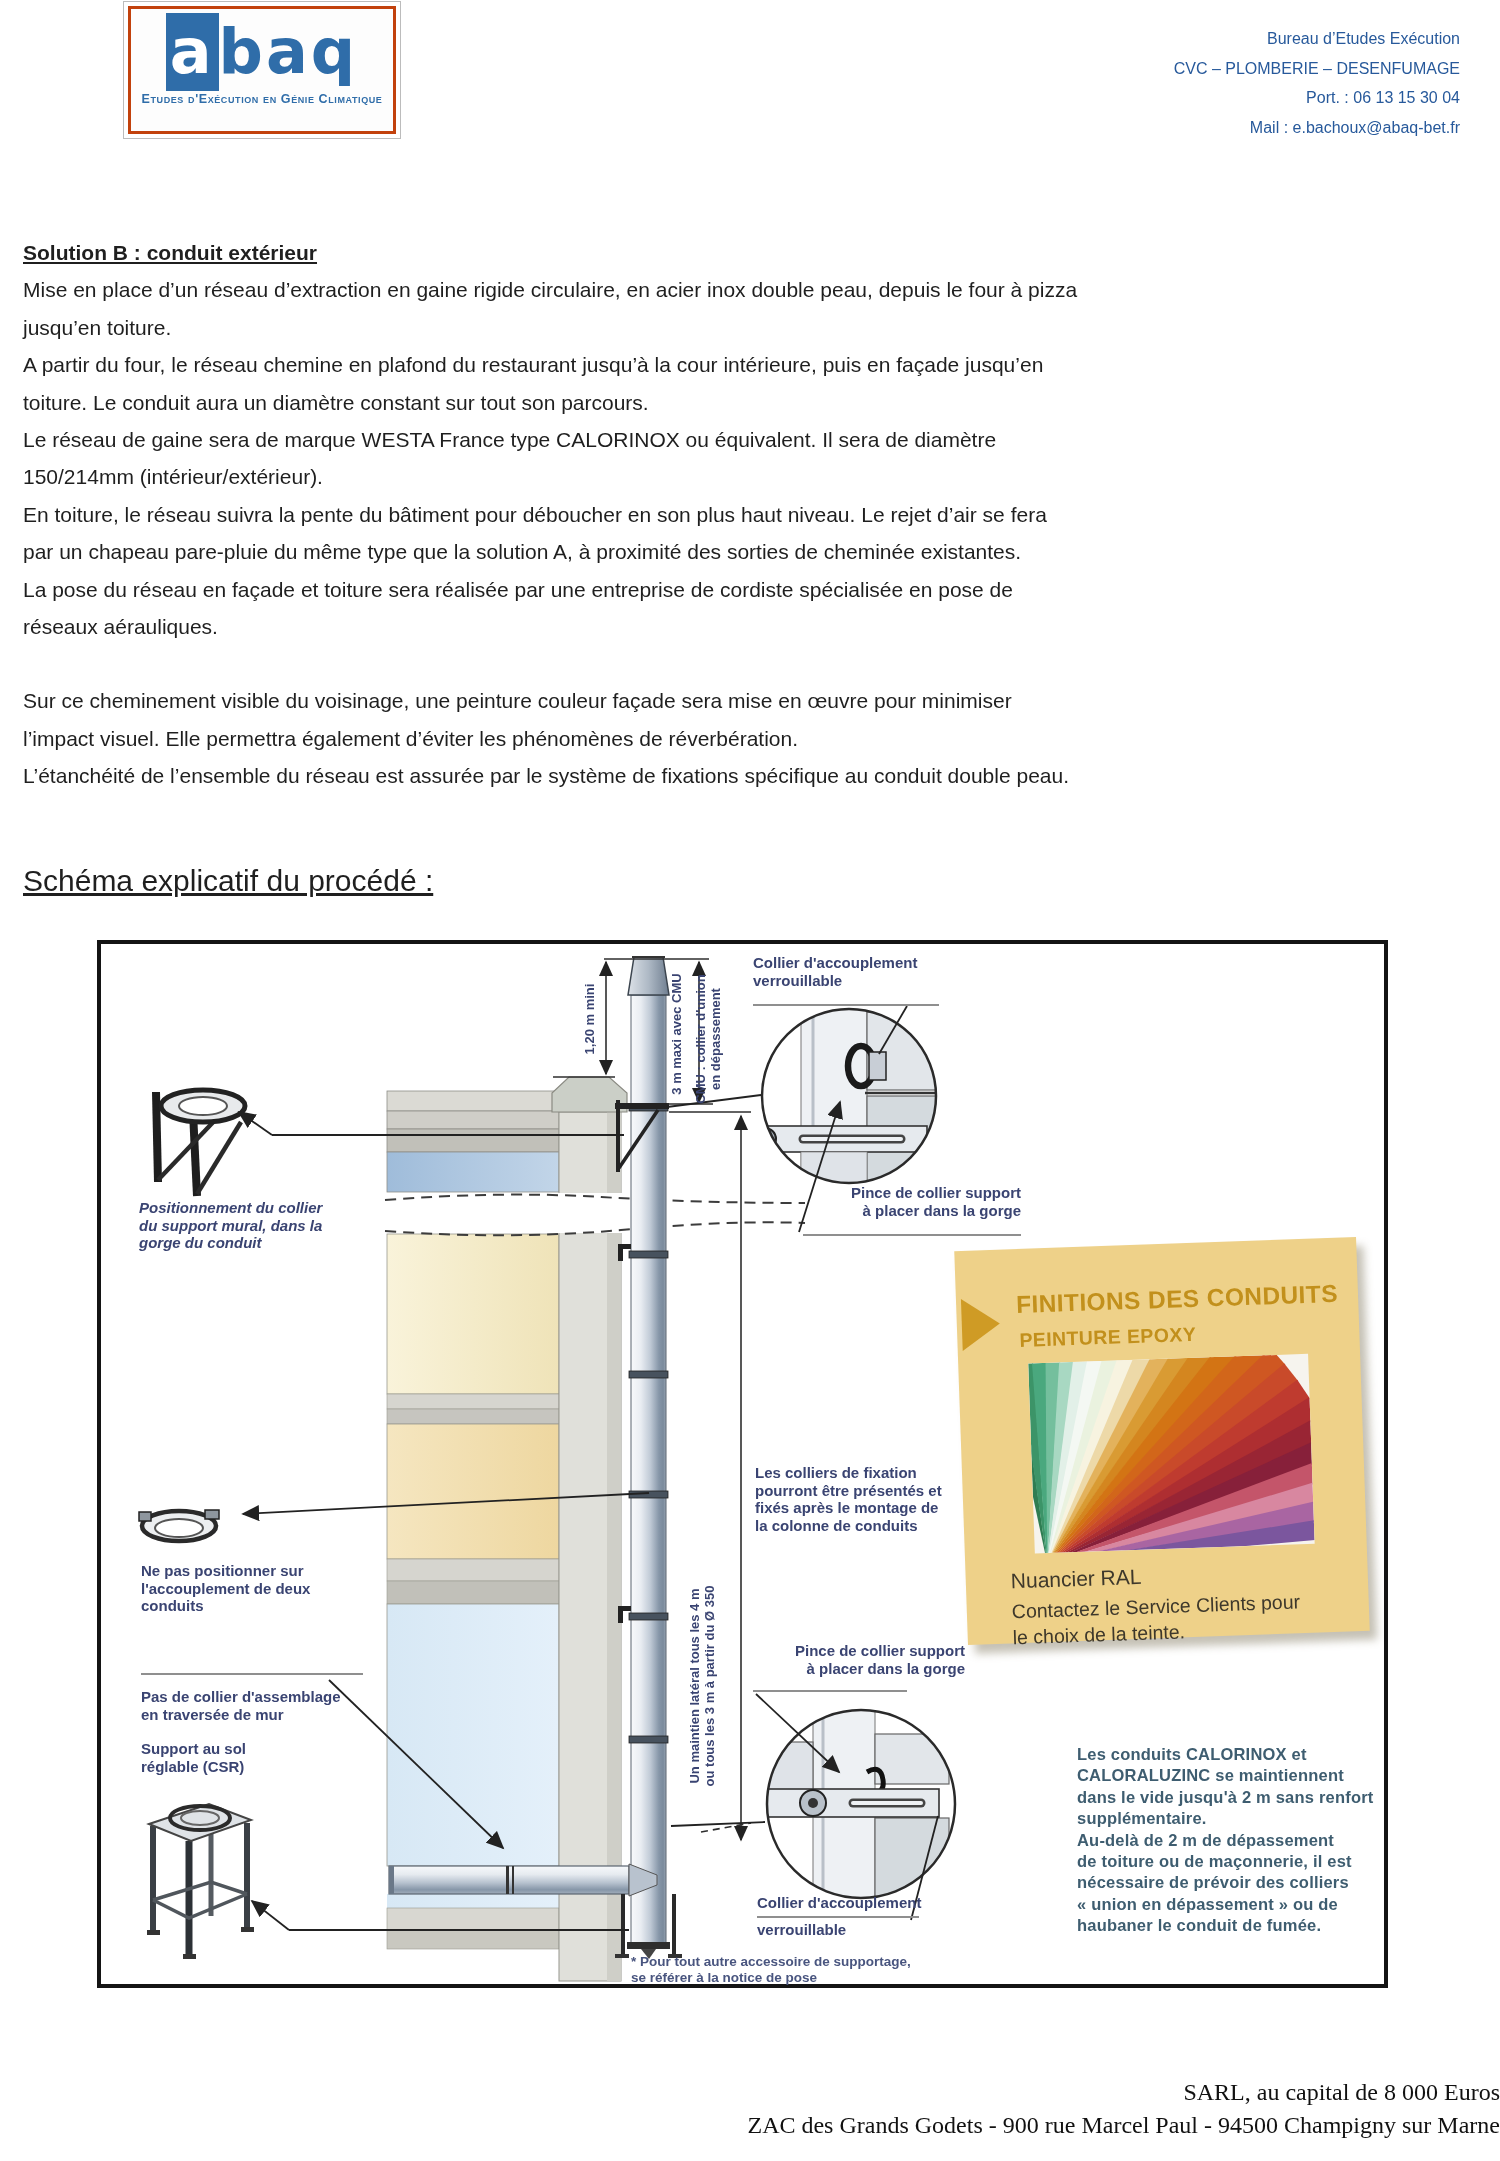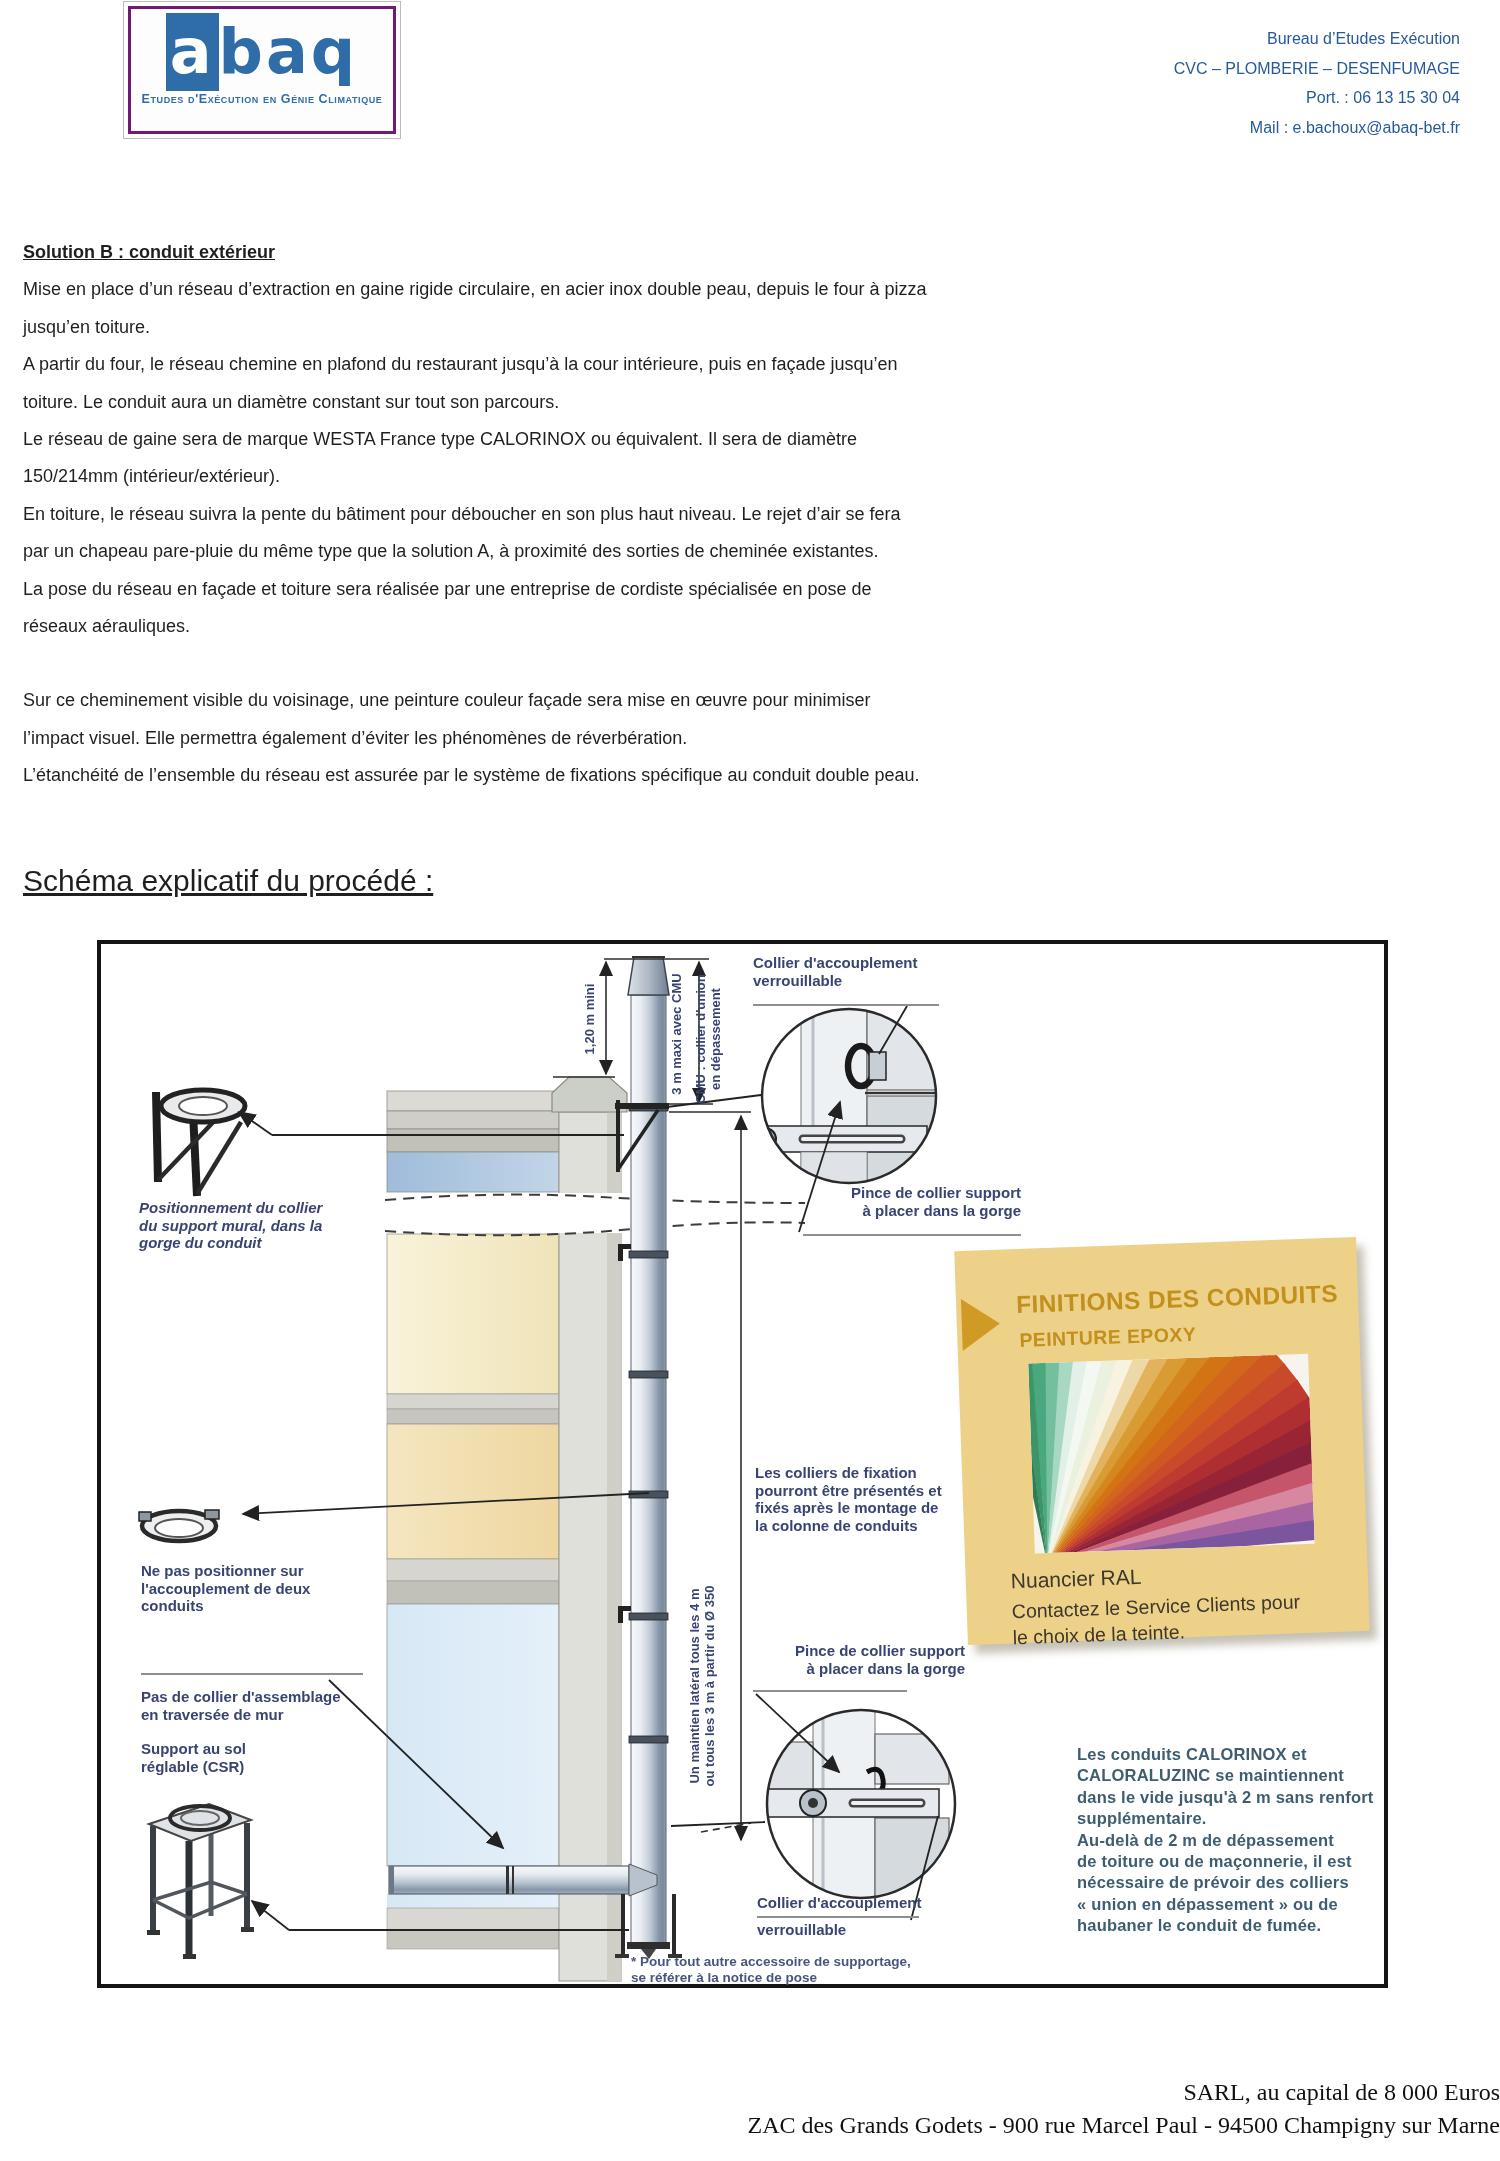--- a/index.html
+++ b/index.html
@@ -1,32 +1,32 @@
 <!DOCTYPE html>
 <html><head>
 <meta charset="utf-8">
 <style>
   html,body{margin:0;padding:0;background:#e8e8e8;}
   .page{position:relative;width:1500px;height:2161px;background:#ffffff;overflow:hidden;
         font-family:"Liberation Sans",sans-serif;color:#1f1f1f;}
 
   
   .logo{position:absolute;left:128px;top:6px;width:262px;height:122px;background:#fdfdfd;
-        border:3px solid #701a75;outline:1px solid #bcbcbc;outline-offset:4px;text-align:center;}
+        border:3px solid #c2410c;outline:1px solid #bcbcbc;outline-offset:4px;text-align:center;}
   .brand{margin-top:4px;font-family:"DejaVu Sans",sans-serif;font-size:62px;font-weight:bold;
          color:#2f6da9;letter-spacing:3px;line-height:74px;}
   .brand .abox{display:inline-block;background:#2f6da9;color:#ffffff;padding:0 4px;line-height:78px;}
   .tagline{font-size:12.5px;font-weight:bold;color:#2f6da9;font-variant:small-caps;
            letter-spacing:0.6px;margin-top:1px;}
 
   .contact{position:absolute;right:40px;top:24px;text-align:right;color:#27599b;
            font-size:16px;line-height:29.5px;}
 
   
-  .bodytext{position:absolute;left:23px;top:234px;width:1462px;font-size:18px;line-height:37.4px;}
+  .bodytext{position:absolute;left:23px;top:234px;width:1462px;font-size:21px;line-height:37.4px;}
   .h-solution{font-weight:bold;text-decoration:underline;}
   .pre{white-space:pre-line;}
   .block2{margin-top:37px;}
   .schema{position:absolute;left:23px;top:864px;font-size:30px;text-decoration:underline;}
 
   
   .diagram{position:absolute;left:97px;top:940px;width:1291px;height:1048px;
            border:4px solid #141414;box-sizing:border-box;background:#ffffff;}
   .diagram svg.main{position:absolute;left:0;top:0;}
   .dlabel{position:absolute;font:bold 15px/17.6px "Liberation Sans",sans-serif;

